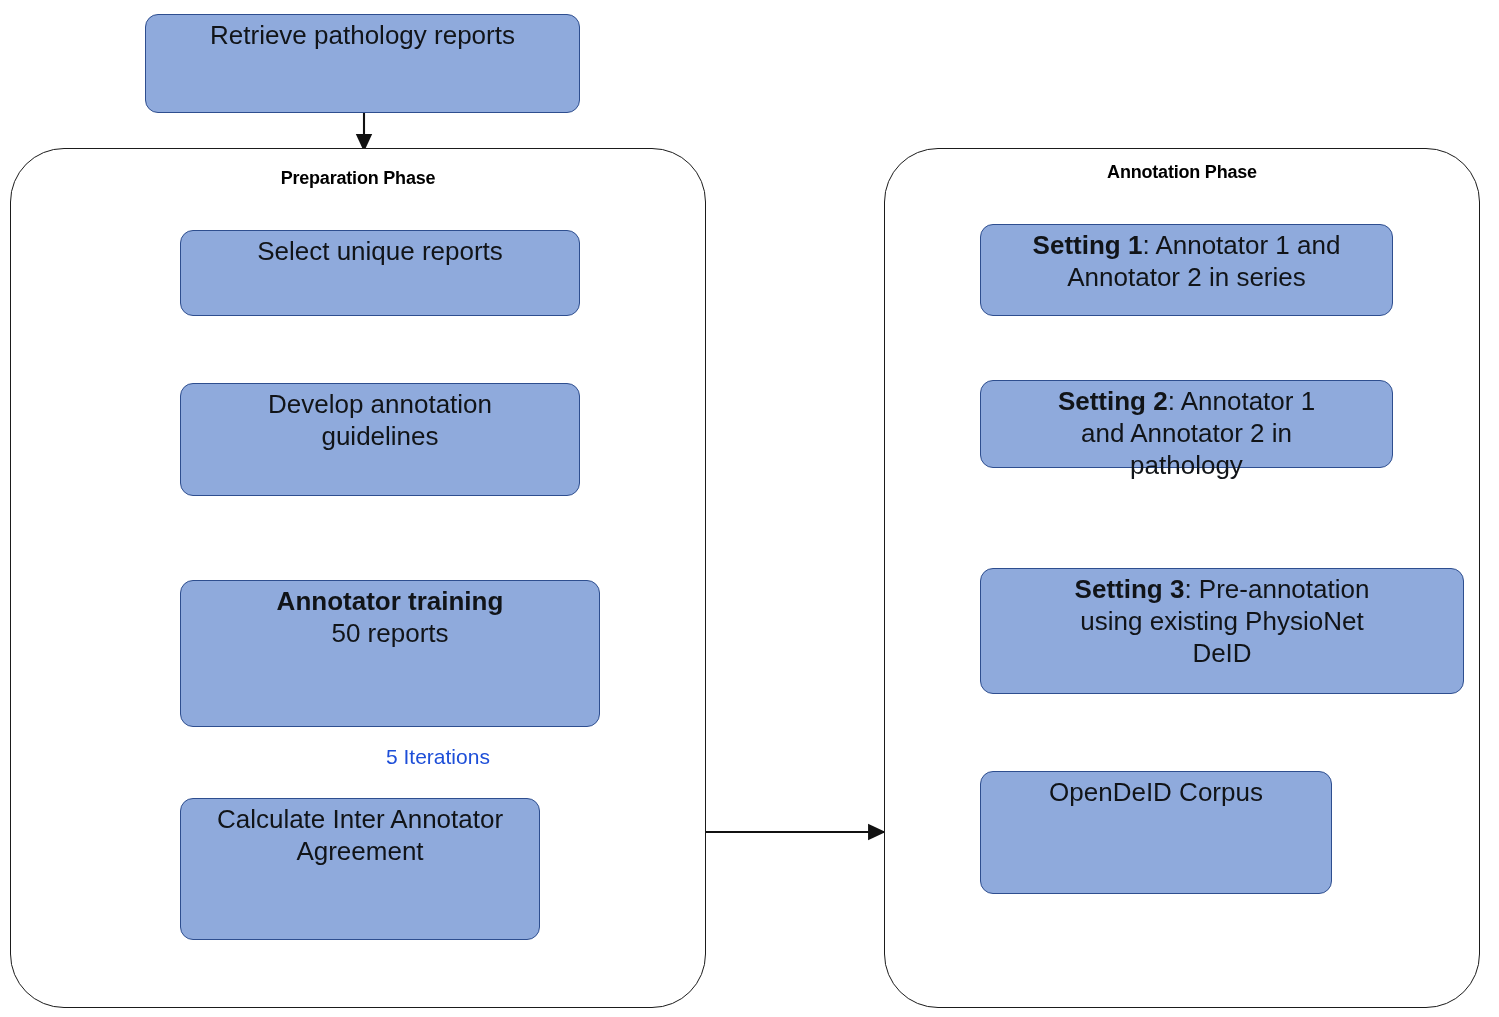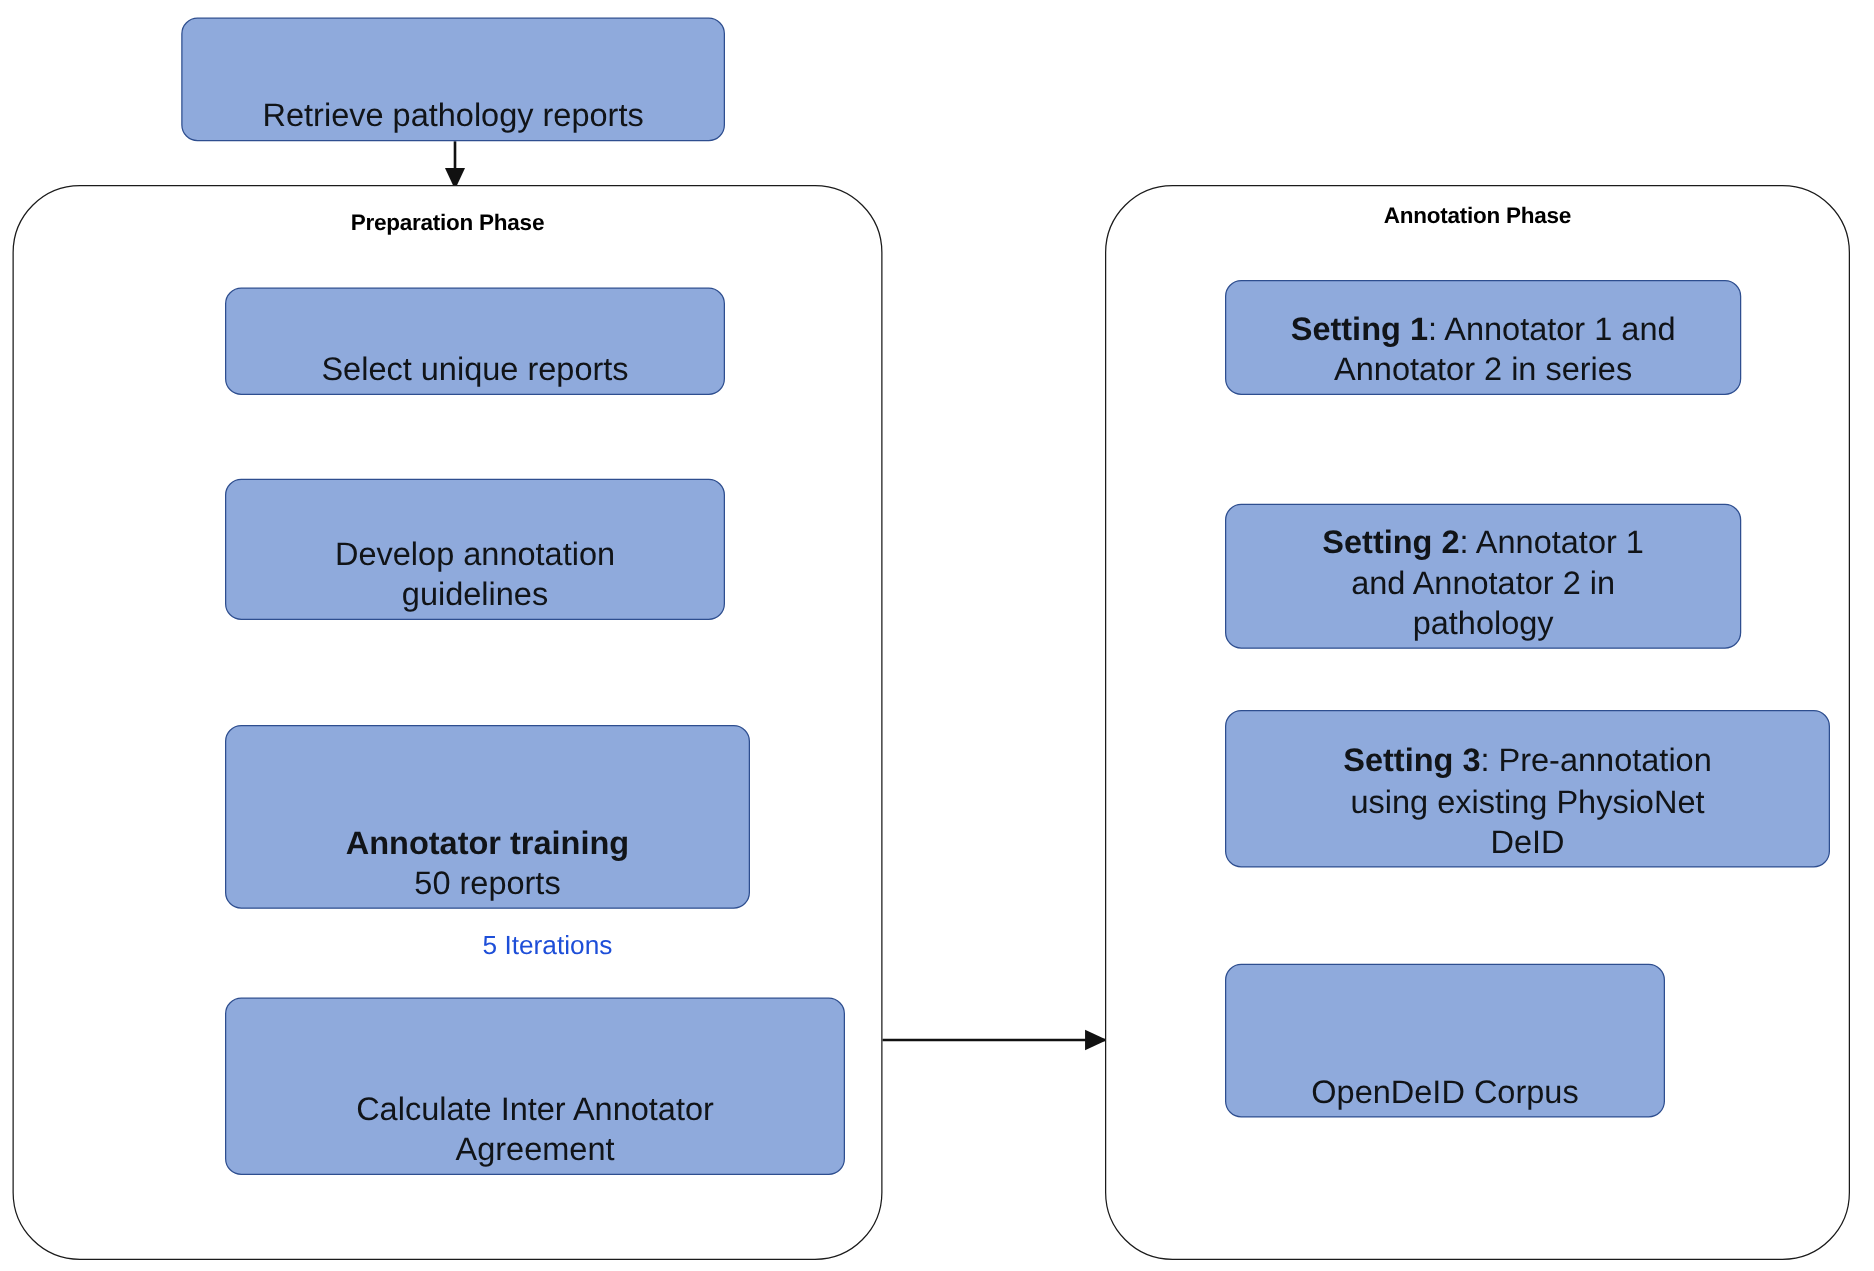--- a/index.html
+++ b/index.html
@@ -42,21 +42,21 @@
     color: #000000;
     letter-spacing: -0.2px;
   }
   .node {
     position: absolute;
     box-sizing: border-box;
     background: #8FAADC;
     border: 1.7px solid #2E4E8F;
     border-radius: 13px;
     display: flex;
-    align-items: flex-end;
+    align-items: flex-start;
     justify-content: center;
     text-align: center;
     color: #111418;
     font-size: 26px;
     line-height: 1.24;
     padding: 4px 12px;
   }
   .node .txt {
     display: block;
     width: 100%;
@@ -121,39 +121,39 @@
 
   <div class="node" style="left:180px; top:580px; width:420px; height:147px;">
     <span class="txt">
       <b>Annotator training</b><br>
       <span>50 reports</span>
     </span>
   </div>
 
   <div class="edge-label" style="left:386px; top:745px;">5 Iterations</div>
 
-  <div class="node" style="left:180px; top:798px; width:496px; height:142px;">
+  <div class="node" style="left:180px; top:798px; width:360px; height:142px;">
     <span class="txt">
       <span>Calculate Inter Annotator</span><br>
       <span>Agreement</span>
     </span>
   </div>
 
   <div class="phase-container" style="left:884px; top:148px; width:596px; height:860px;">
   </div>
   <div class="phase-title" style="left:884px; width:596px; top:162px;">Annotation Phase</div>
 
   <div class="node" style="left:980px; top:224px; width:413px; height:92px;">
     <span class="txt">
       <b>Setting 1</b><span>: Annotator 1 and</span><br>
       <span>Annotator 2 in series</span>
     </span>
   </div>
 
-  <div class="node" style="left:980px; top:403px; width:413px; height:116px;">
+  <div class="node" style="left:980px; top:380px; width:413px; height:88px;">
     <span class="txt">
       <b>Setting 2</b><span>: Annotator 1</span><br>
       <span>and Annotator 2 in</span><br>
       <span>pathology</span>
     </span>
   </div>
 
   <div class="node" style="left:980px; top:568px; width:484px; height:126px;">
     <span class="txt">
       <b>Setting 3</b><span>: Pre-annotation</span><br>

